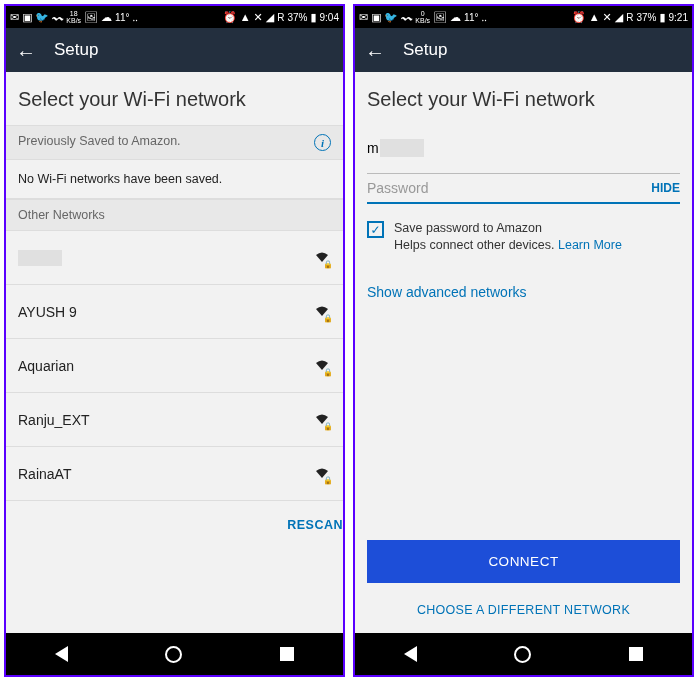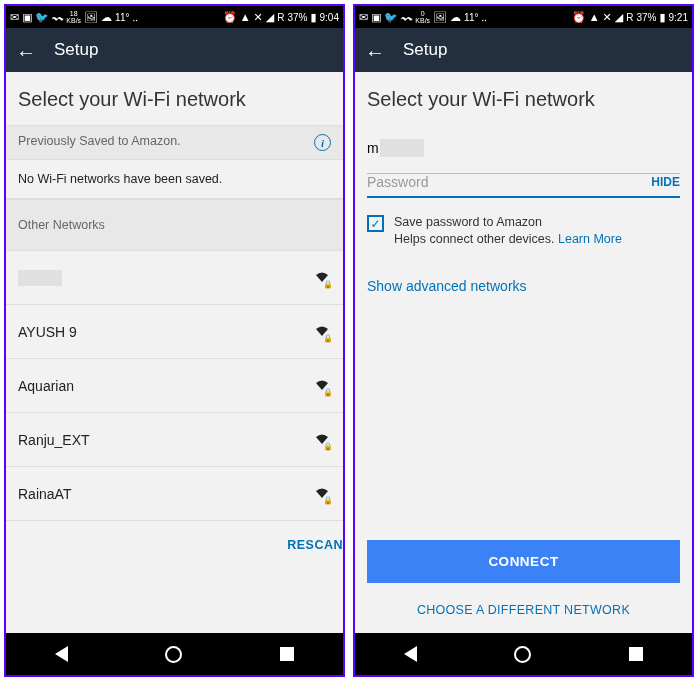--- a/index.html
+++ b/index.html
@@ -65,21 +65,21 @@
   }
   .info-row {
     background: #f2f2f2;
     padding: 12px 12px;
     font-size: 12.5px;
     color: #222;
     border-bottom: 1px solid #ddd;
   }
   .section-label {
     background: #e8e8e8;
-    padding: 18px 12px;
+    padding: 8px 12px;
     font-size: 12.5px;
     color: #666;
     border-top: 1px solid #ddd;
     border-bottom: 1px solid #ddd;
   }
   .network {
     padding: 18px 12px;
     display: flex;
     justify-content: space-between;
     align-items: center;
@@ -99,37 +99,37 @@
   }
   
   .ssid-row { padding: 14px 12px 10px; display:flex; align-items:center; gap:1px; font-size:14px; }
   .ssid-row .redact { display:inline-block; width:44px; height:18px; background:#e0e0e0; }
   .content2 { flex:1; background:#f2f2f2; display:flex; flex-direction:column; padding-bottom:6px; }
   .pw-block { padding: 6px 12px 0; }
   .pw-field {
     display:flex; align-items:center; justify-content:space-between;
     border-top:1px solid #bbb;
     border-bottom:2px solid #0073b7;
-    padding:0 0 6px;
+    padding:6px 0 6px;
   }
   .pw-field .ph { color:#999; font-size:14px; }
   .pw-field .hide { color:#0073b7; font-size:12px; font-weight:700; }
   .save-row { display:flex; gap:10px; padding:16px 12px 6px; align-items:flex-start; }
   .checkbox {
     width:17px; height:17px; border:2px solid #0073b7; display:flex;
     align-items:center; justify-content:center; color:#0073b7; font-size:12px;
     flex-shrink:0; margin-top:1px;
   }
   .save-text { font-size:12.5px; color:#333; line-height:1.35; }
   .save-text .lm { color:#0073b7; }
   .adv { padding:24px 12px; font-size:14px; color:#0073b7; }
   .spacer { flex:1; }
   .connect-btn {
-    margin: 8px 12px 8px; background:#3b82f6; color:#fff; text-align:center;
-    padding:14px 0; font-size:13.5px; font-weight:700; letter-spacing:0.5px;
+    margin: 8px 12px 8px; background:#1d4ed8; color:#fff; text-align:center;
+    padding:14px 0; font-size:13.5px; font-weight:400; letter-spacing:0.5px;
   }
   .choose-btn { text-align:center; padding:12px 0 10px; color:#0073b7; font-size:12.5px; font-weight:400; letter-spacing:0.3px; }
   .navbar {
     height:42px; background:#000; display:flex; align-items:center; justify-content:space-around; color:#fff;
   }
   .nav-tri { width:0;height:0;border-top:8px solid transparent;border-bottom:8px solid transparent;border-right:13px solid #fff; }
   .nav-circ { width:17px;height:17px;border:2px solid #fff;border-radius:50%; }
   .nav-sq { width:14px;height:14px;background:#fff; }
 </style>
 </head>

